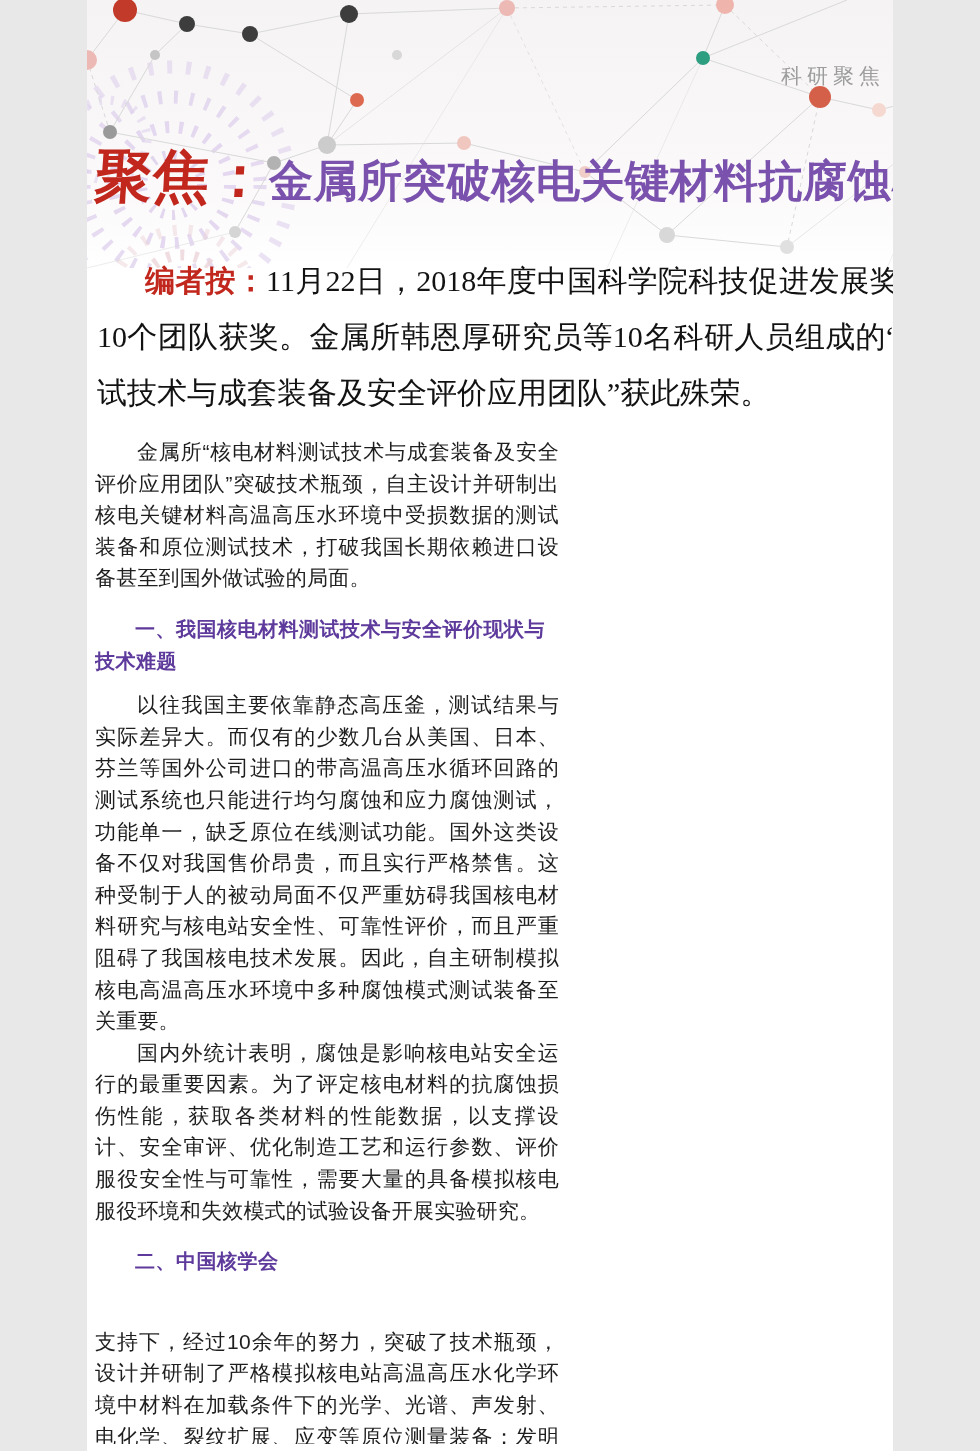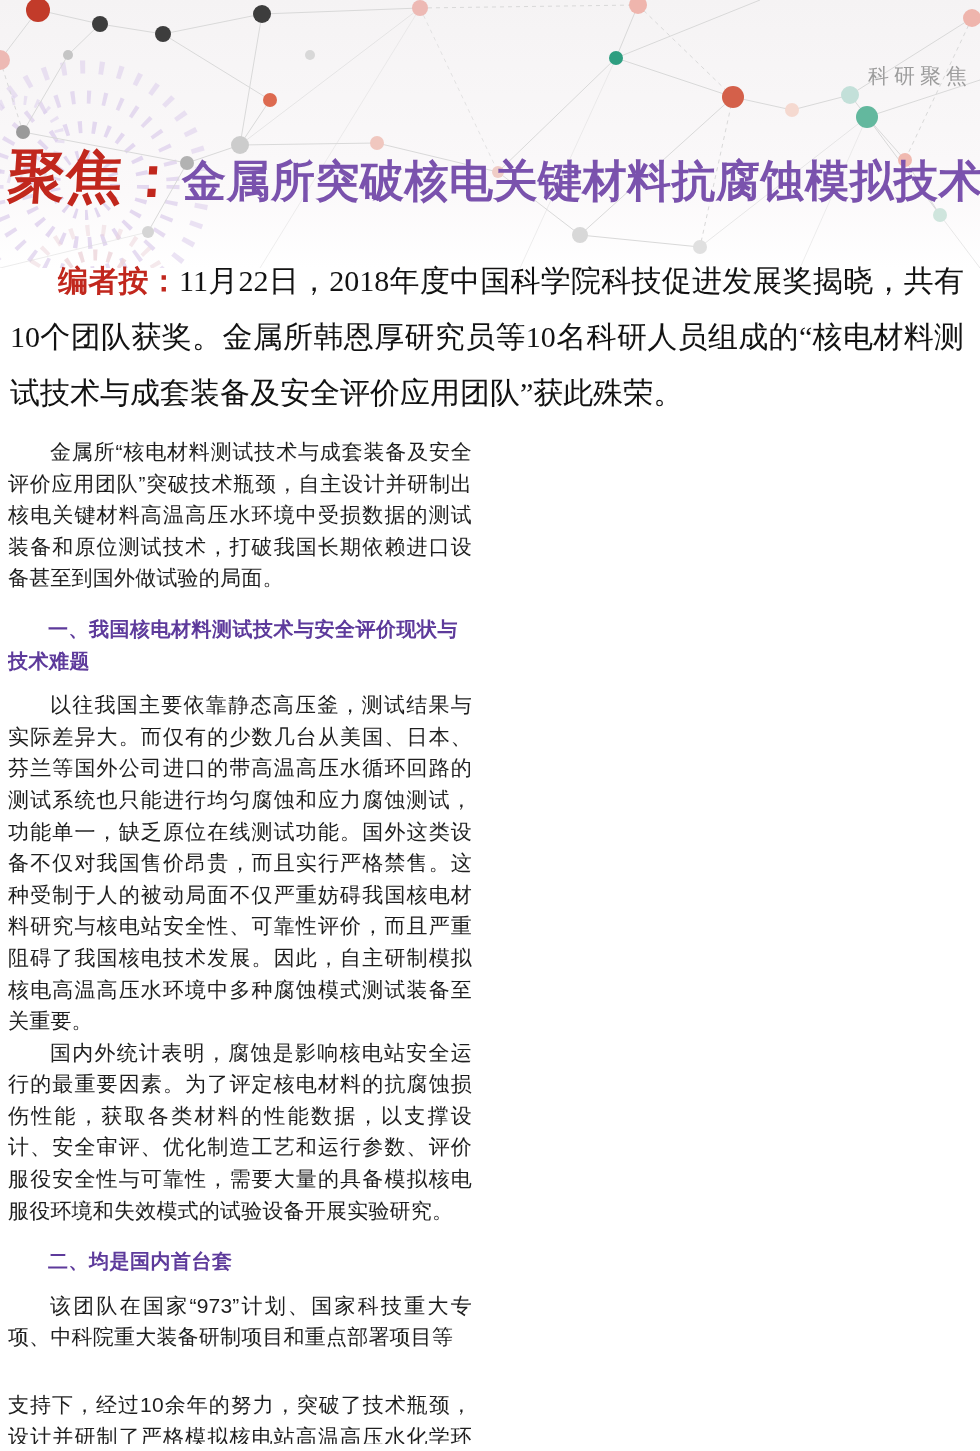--- a/index.html
+++ b/index.html
@@ -4,21 +4,21 @@
 <style>
   :root{
     --red:#c1271d;
     --title-purple:#7a52ad;
     --heading-purple:#5d3a9b;
     --body-ink:#1e1e1e;
     --corner-gray:#9c9c9c;
   }
   html,body{margin:0;padding:0;background:#e8e8e8;}
   .page{
-    position:relative;width:980px;height:1451px;margin:0 auto;
+    position:relative;width:806px;height:1451px;margin:0 auto;
     background:#ffffff;overflow:hidden;
     font-family:"Liberation Sans","DejaVu Sans",sans-serif;
   }
   .header-art{position:absolute;top:0;left:0;width:980px;height:268px;}
   .corner-label{
     position:absolute;top:62px;right:8px;
     font-size:21px;letter-spacing:5px;color:var(--corner-gray);
     font-family:"Liberation Sans","DejaVu Sans",sans-serif;
   }
   .title-row{
@@ -168,22 +168,21 @@
   </div>
 
   <p class="editor-note"><span class="label">编者按：</span><span>11月22日，2018年度中国科学院科技促进发展奖揭晓，共有10个团队获奖。金属所韩恩厚研究员等10名科研人员组成的“核电材料测试技术与成套装备及安全评价应用团队”获此殊荣。</span></p>
 
   <div class="columns">
     <div class="col">
         <p class="body-para">金属所“核电材料测试技术与成套装备及安全评价应用团队”突破技术瓶颈，自主设计并研制出核电关键材料高温高压水环境中受损数据的测试装备和原位测试技术，打破我国长期依赖进口设备甚至到国外做试验的局面。</p>
         <h3 class="sec-heading">一、我国核电材料测试技术与安全评价现状与技术难题</h3>
         <p class="body-para">以往我国主要依靠静态高压釜，测试结果与实际差异大。而仅有的少数几台从美国、日本、芬兰等国外公司进口的带高温高压水循环回路的测试系统也只能进行均匀腐蚀和应力腐蚀测试，功能单一，缺乏原位在线测试功能。国外这类设备不仅对我国售价昂贵，而且实行严格禁售。这种受制于人的被动局面不仅严重妨碍我国核电材料研究与核电站安全性、可靠性评价，而且严重阻碍了我国核电技术发展。因此，自主研制模拟核电高温高压水环境中多种腐蚀模式测试装备至关重要。</p>
         <p class="body-para">国内外统计表明，腐蚀是影响核电站安全运行的最重要因素。为了评定核电材料的抗腐蚀损伤性能，获取各类材料的性能数据，以支撑设计、安全审评、优化制造工艺和运行参数、评价服役安全性与可靠性，需要大量的具备模拟核电服役环境和失效模式的试验设备开展实验研究。</p>
-        <h3 class="sec-heading">二、均是国内首台套</h3>
-        <p class="body-para">该团队在国家“973”计划、国家科技重大专项、中科院重大装备研制项目和重点部署项目等</p>
+        <h3 class="sec-heading">二、中国核学会</h3>
       </div>
     <div class="col">
         <p class="body-para no-indent">支持下，经过10余年的努力，突破了技术瓶颈，设计并研制了严格模拟核电站高温高压水化学环境中材料在加载条件下的光学、光谱、声发射、电化学、裂纹扩展、应变等原位测量装备；发明了核电高温高压水中多种在线原位测试探头；设计并研制了核电高温高压水中划伤再钝化暂态电化学评价材料应力腐蚀敏感性，使评价时间在数量级上从“年”缩短到“天”；研制了实现核电高温高压水中应力腐蚀、腐蚀疲劳、腐蚀磨损、缝隙腐蚀、辐照促进应力腐蚀等多种材料腐蚀失效行为的原位测试设备。</p>
         <h3 class="sec-heading">三、缝隙腐蚀</h3>
       </div>
   </div>
 
 </div>
 
 </body></html>

